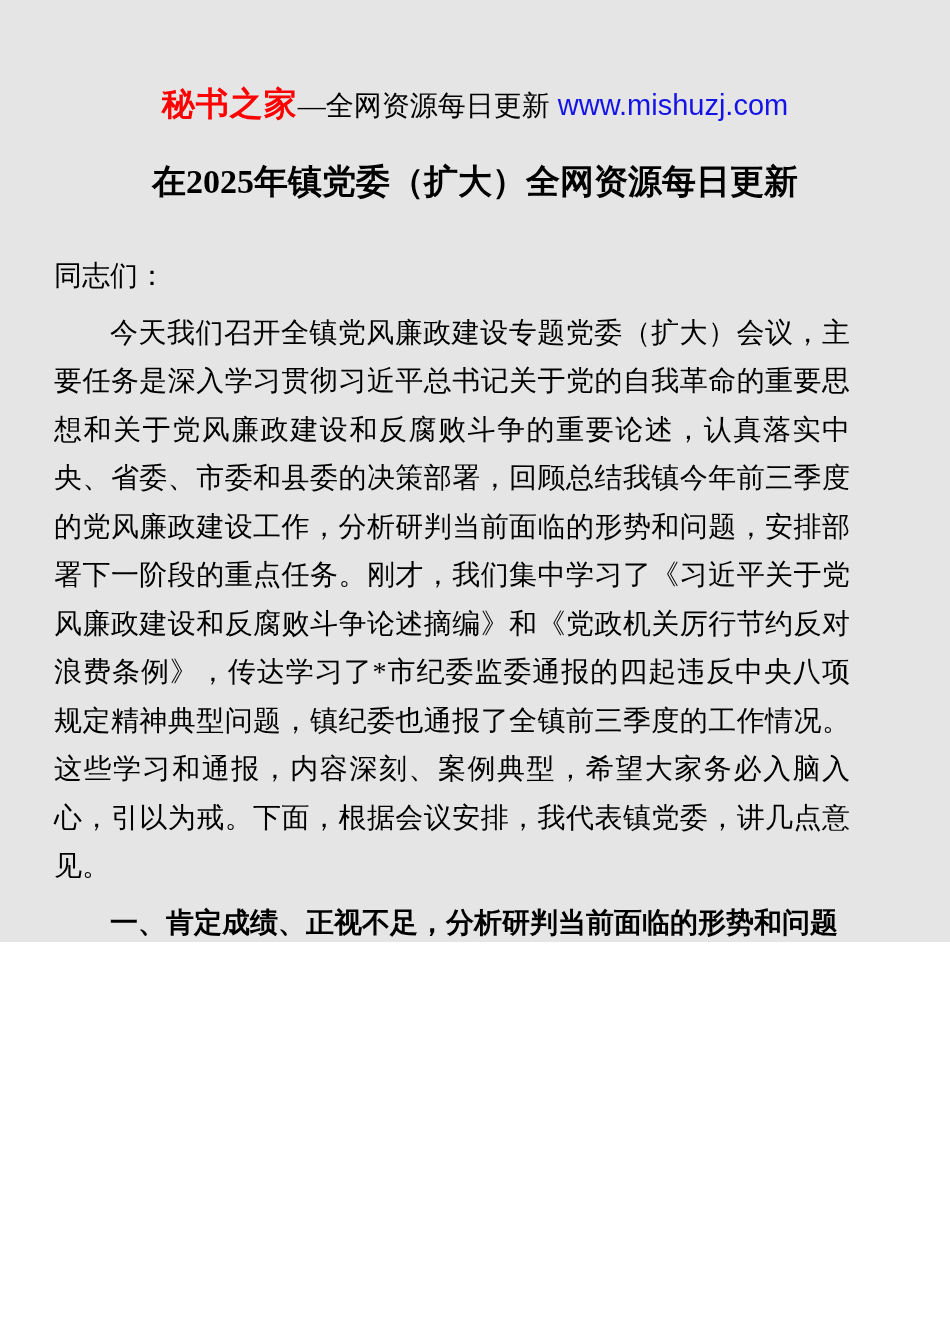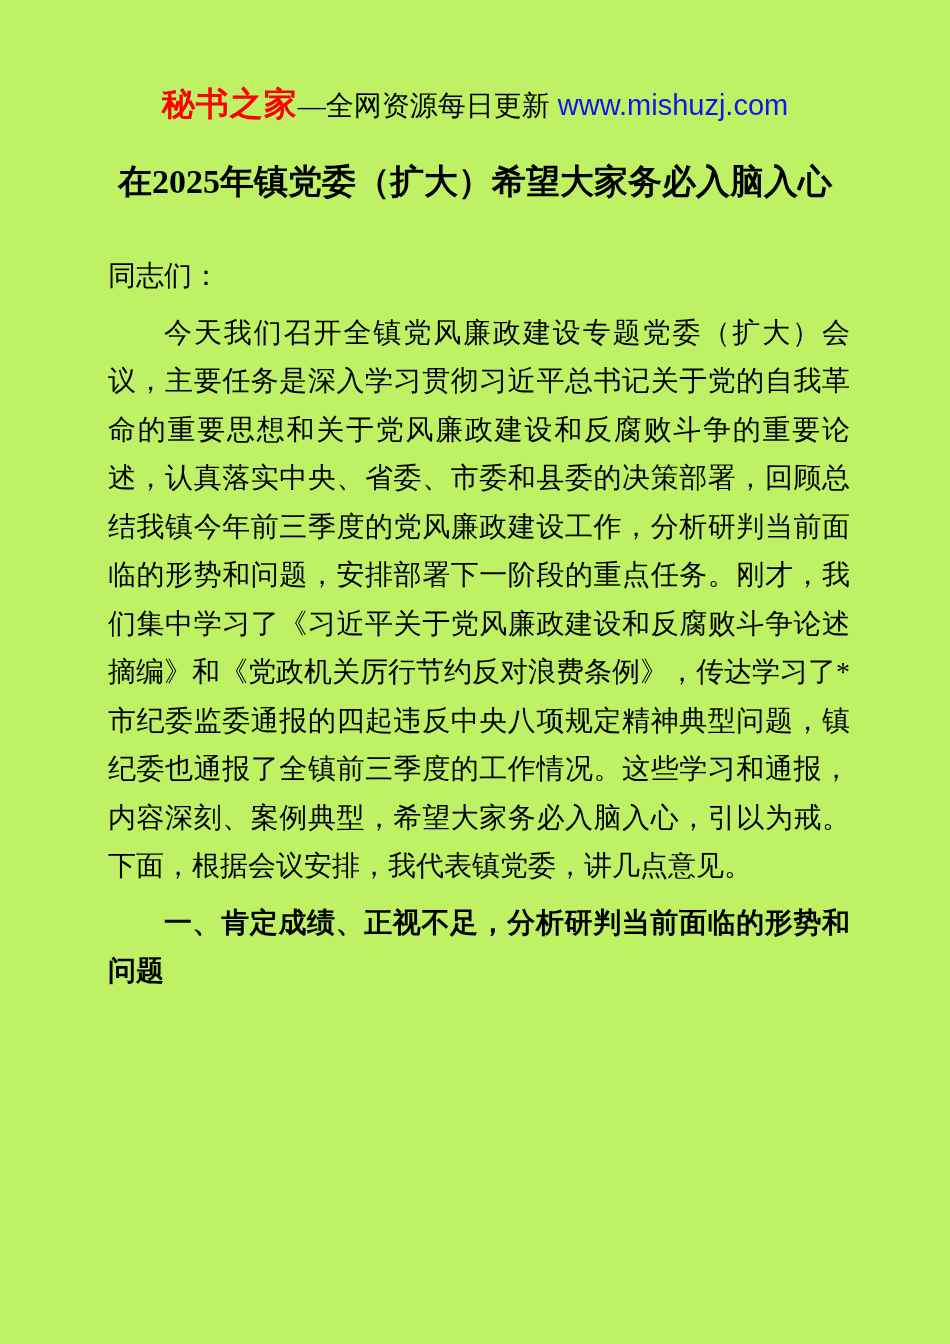--- a/index.html
+++ b/index.html
@@ -3,23 +3,23 @@
 <meta charset="utf-8">
 <style>
   html, body {
     margin: 0;
     padding: 0;
     background: #ffffff;
   }
   .page {
     position: relative;
     width: 950px;
-    height: 1344px;
+    height: 942px;
     margin: 0 auto;
-    background: #bef264;
+    background: #e5e5e5;
     overflow: hidden;
     font-family: "Liberation Serif", serif;
     color: #000000;
   }
   .header {
     margin-top: 84px;
     line-height: 40px;
     text-align: center;
     white-space: nowrap;
   }
@@ -42,21 +42,21 @@
   .doc-title {
     margin-top: 26px;
     padding: 0 80px;
     text-align: center;
     font-size: 34px;
     line-height: 52px;
     font-weight: bold;
   }
   .content {
     margin-top: 44px;
-    padding: 0 100px 0 108px;
+    padding: 0 100px 0 54px;
     font-size: 28px;
     line-height: 48.5px;
     text-align: justify;
   }
   .para {
     margin: 0;
   }
   .para.indent {
     text-indent: 2em;
     margin-top: 8px;
@@ -69,21 +69,21 @@
 </head>
 <body>
 
 <div class="page">
 
   <div class="header">
     <span class="brand">秘书之家</span><span class="tagline">—全网资源每日更新</span><span class="url">www.mishuzj.com</span>
   </div>
 
   <div class="doc-title">
-    <div>在2025年镇党委（扩大）希望大家务必入脑入心</div>
+    <div>在2025年镇党委（扩大）全网资源每日更新</div>
   </div>
 
   <div class="content">
       <p class="para">同志们：</p>
       <p class="para indent">今天我们召开全镇党风廉政建设专题党委（扩大）会议，主要任务是深入学习贯彻习近平总书记关于党的自我革命的重要思想和关于党风廉政建设和反腐败斗争的重要论述，认真落实中央、省委、市委和县委的决策部署，回顾总结我镇今年前三季度的党风廉政建设工作，分析研判当前面临的形势和问题，安排部署下一阶段的重点任务。刚才，我们集中学习了《习近平关于党风廉政建设和反腐败斗争论述摘编》和《党政机关厉行节约反对浪费条例》，传达学习了*市纪委监委通报的四起违反中央八项规定精神典型问题，镇纪委也通报了全镇前三季度的工作情况。这些学习和通报，内容深刻、案例典型，希望大家务必入脑入心，引以为戒。下面，根据会议安排，我代表镇党委，讲几点意见。</p>
       <p class="para indent bold">一、肯定成绩、正视不足，分析研判当前面临的形势和问题</p>
     </div>
 
 </div>
 

